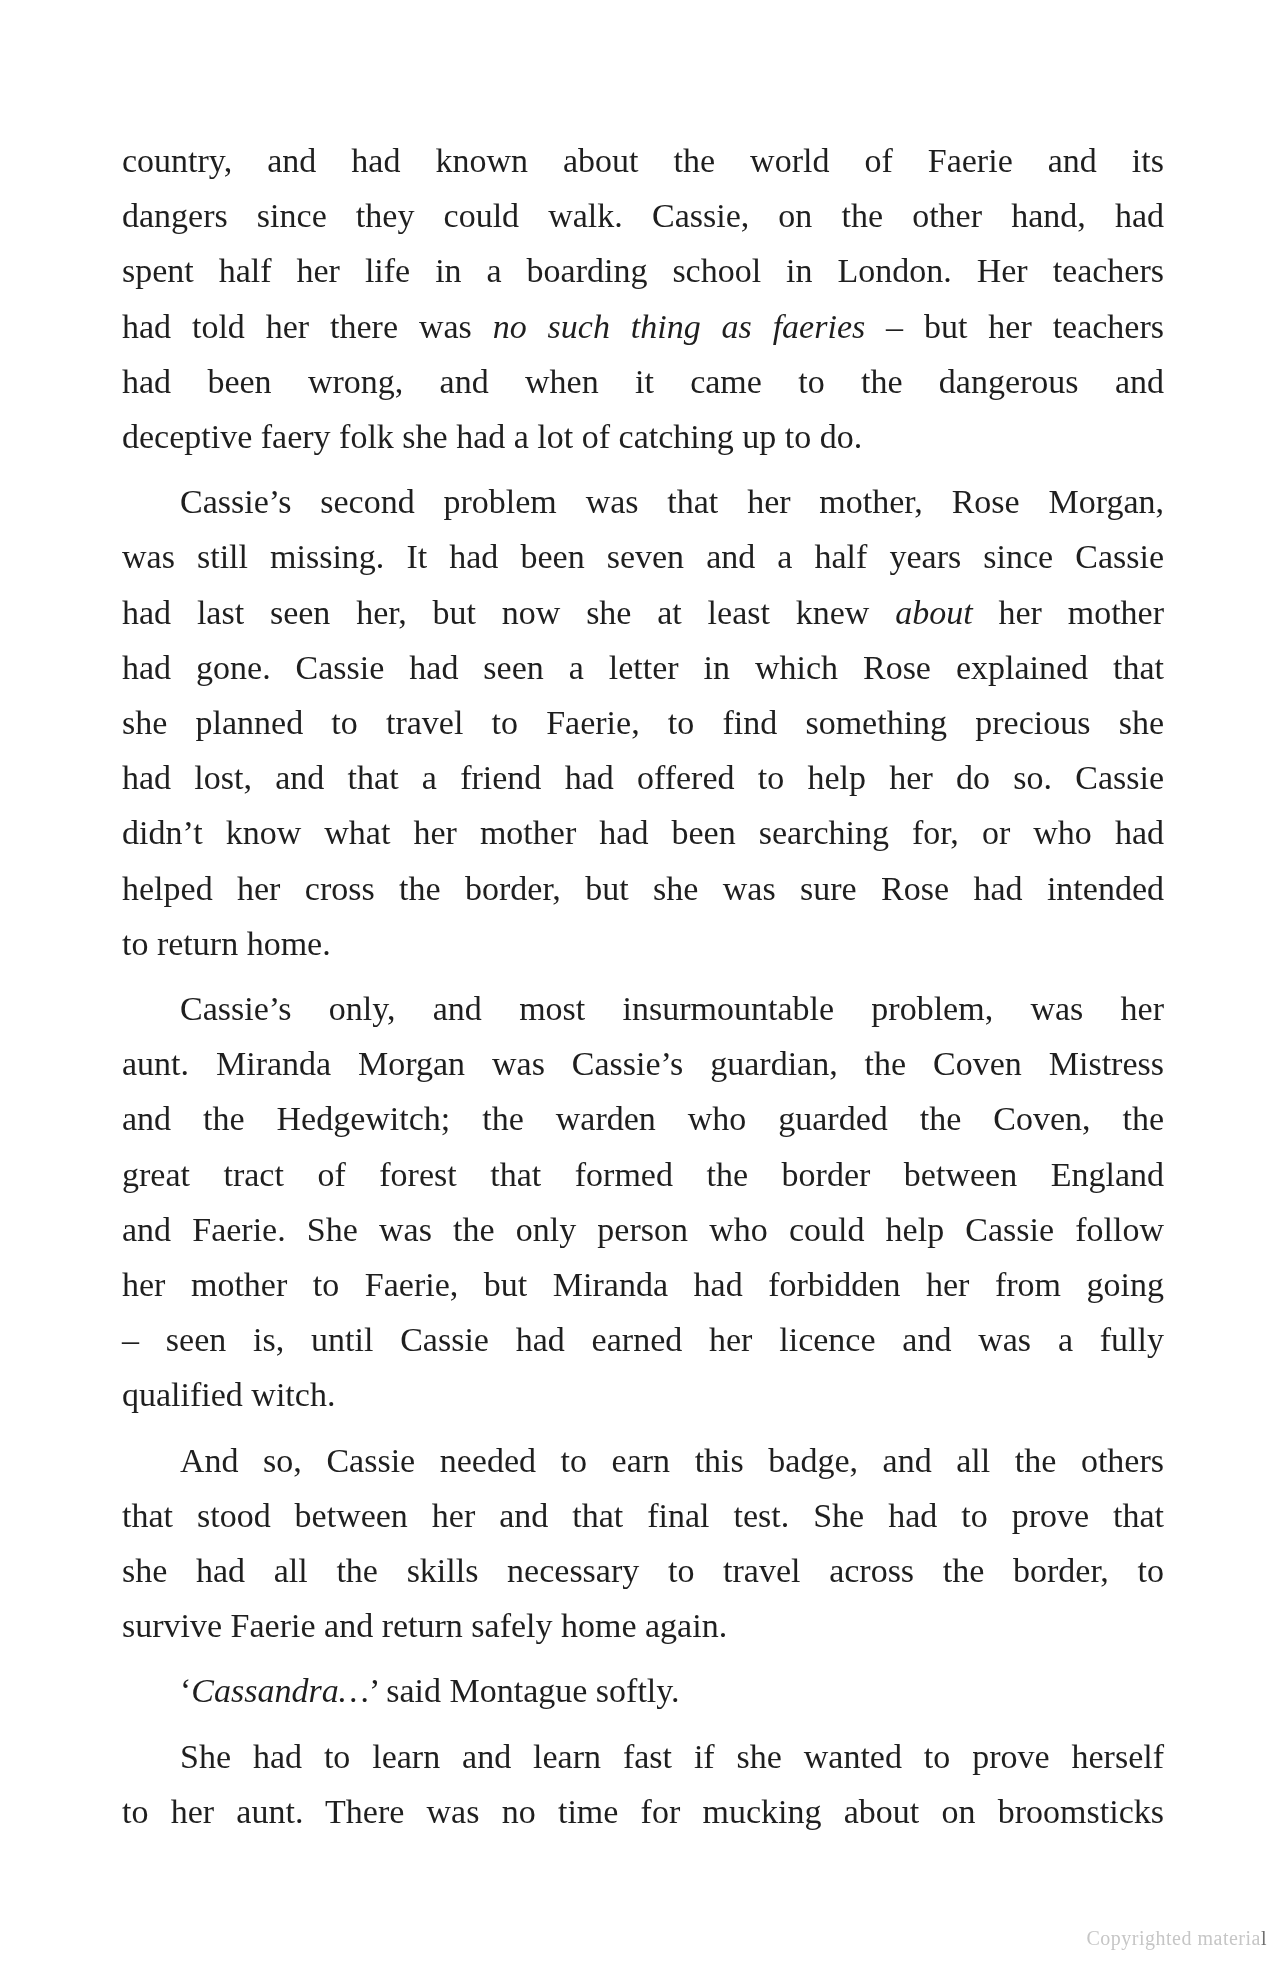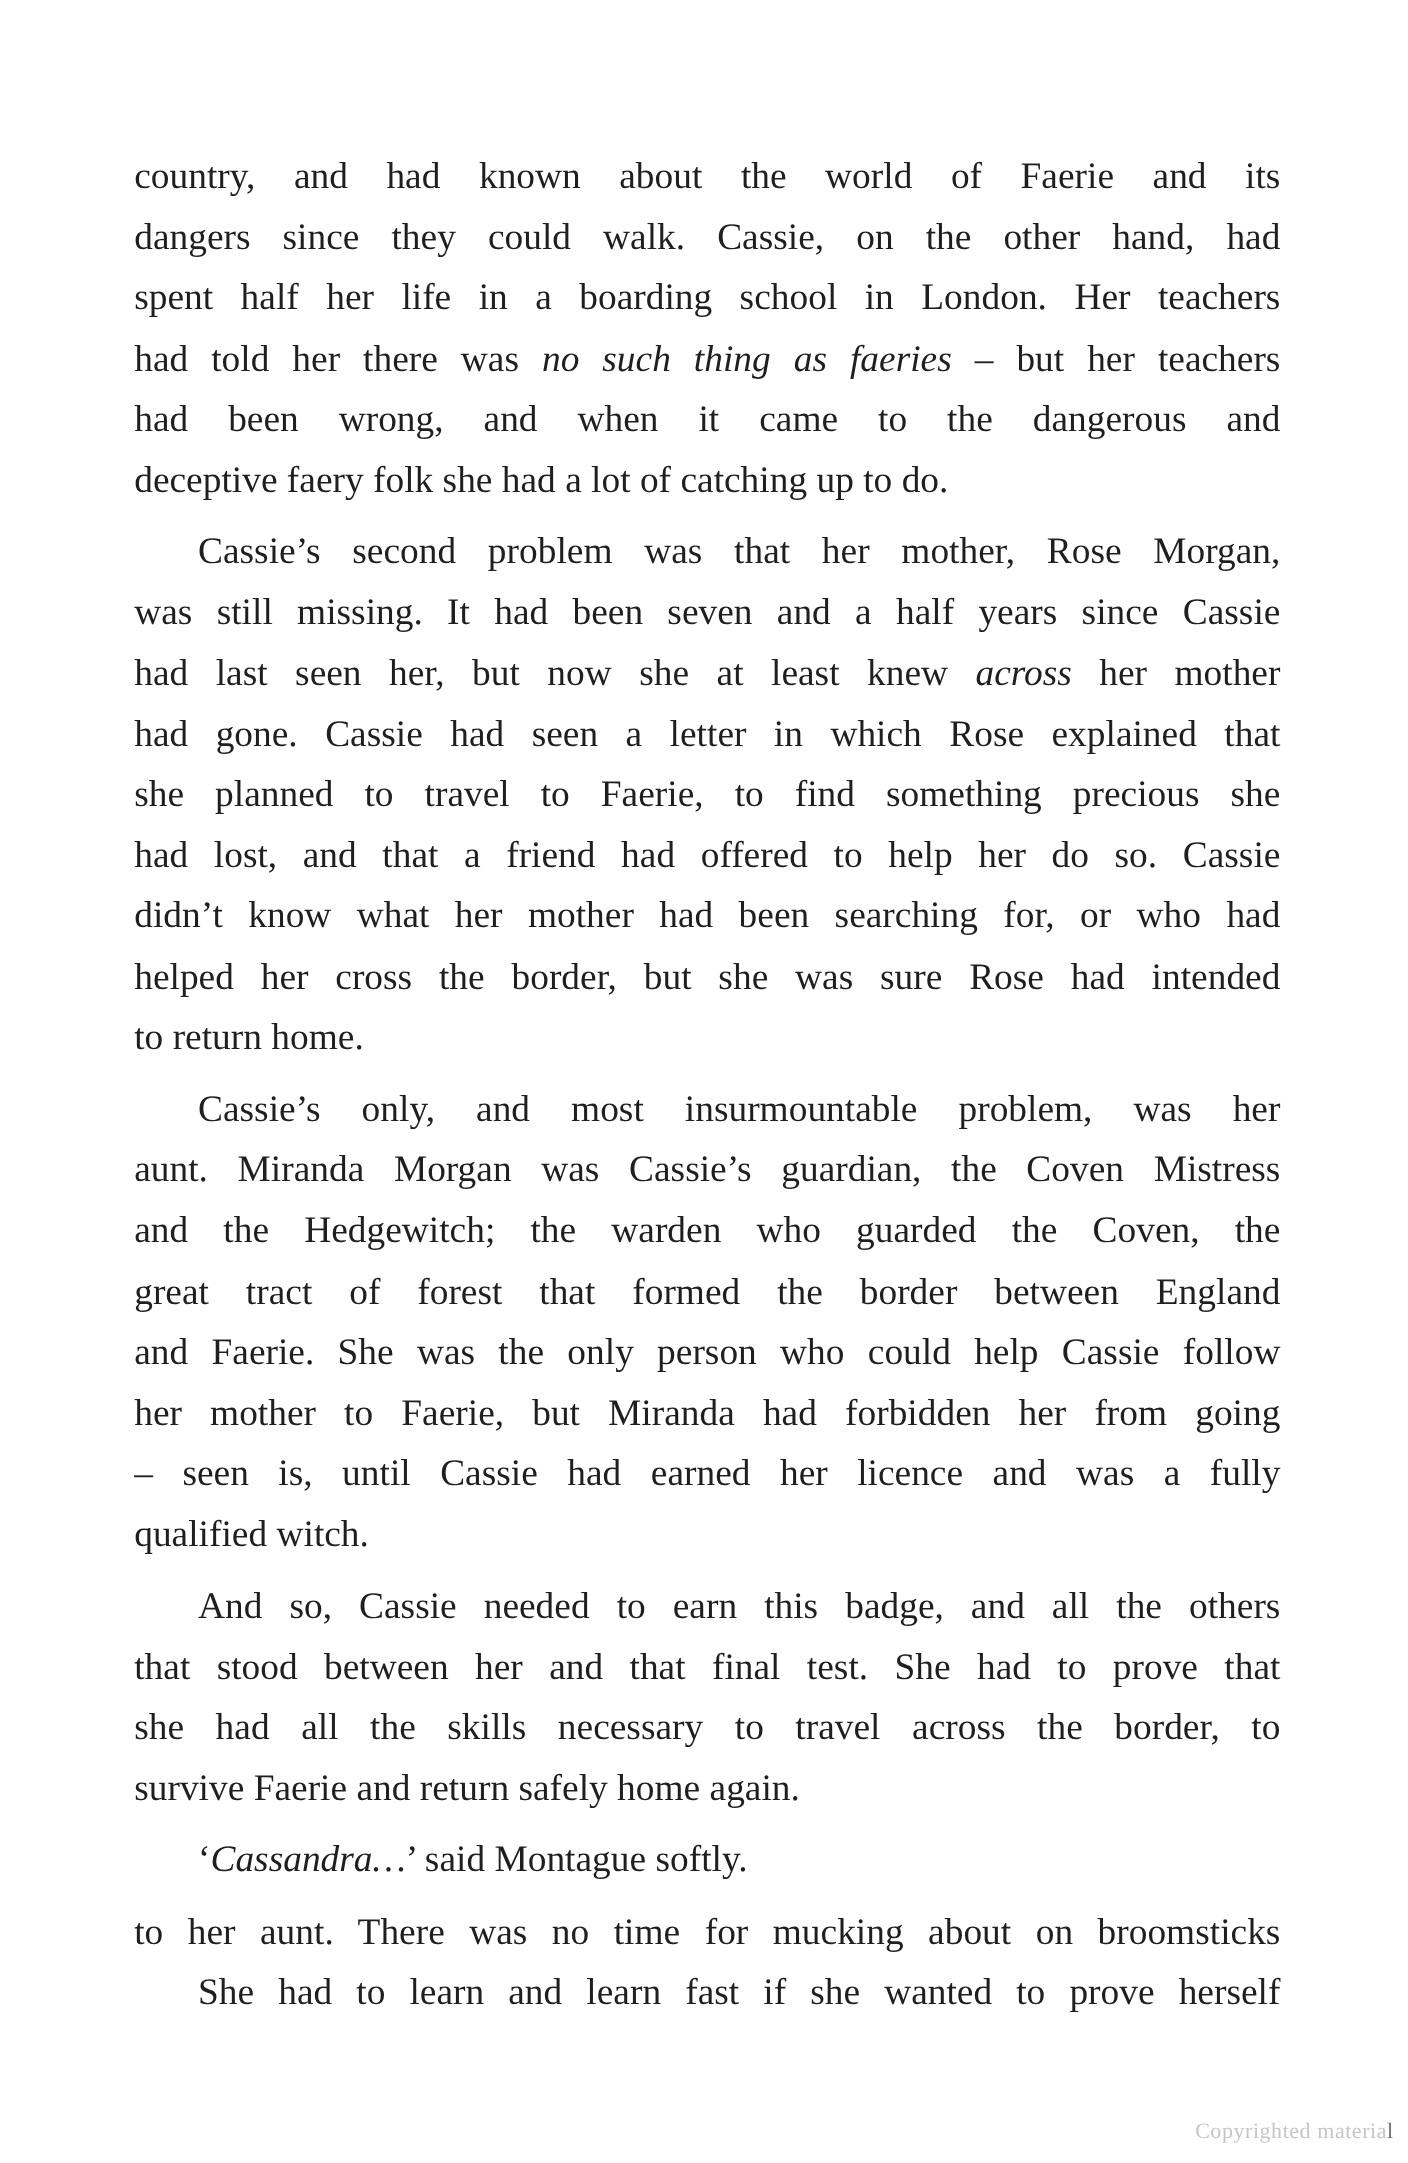--- a/index.html
+++ b/index.html
@@ -67,21 +67,21 @@
         <div class="line j"><span class="rm">country, and had known about the world of Faerie and its</span></div>
         <div class="line j"><span class="rm">dangers since they could walk. Cassie, on the other hand, had</span></div>
         <div class="line j"><span class="rm">spent half her life in a boarding school in London. Her teachers</span></div>
         <div class="line j"><span class="rm">had told her there was </span><span class="it">no such thing as faeries</span><span class="rm"> – but her teachers</span></div>
         <div class="line j"><span class="rm">had been wrong, and when it came to the dangerous and</span></div>
         <div class="line nj"><span class="rm">deceptive faery folk she had a lot of catching up to do.</span></div>
       </div>
       <div class="para">
         <div class="line j ind"><span class="rm">Cassie’s second problem was that her mother, Rose Morgan,</span></div>
         <div class="line j"><span class="rm">was still missing. It had been seven and a half years since Cassie</span></div>
-        <div class="line j"><span class="rm">had last seen her, but now she at least knew </span><span class="it">across</span><span class="rm"> her mother</span></div>
+        <div class="line j"><span class="rm">had last seen her, but now she at least knew </span><span class="it">about</span><span class="rm"> her mother</span></div>
         <div class="line j"><span class="rm">had gone. Cassie had seen a letter in which Rose explained that</span></div>
         <div class="line j"><span class="rm">she planned to travel to Faerie, to find something precious she</span></div>
         <div class="line j"><span class="rm">had lost, and that a friend had offered to help her do so. Cassie</span></div>
         <div class="line j"><span class="rm">didn’t know what her mother had been searching for, or who had</span></div>
         <div class="line j"><span class="rm">helped her cross the border, but she was sure Rose had intended</span></div>
         <div class="line nj"><span class="rm">to return home.</span></div>
       </div>
       <div class="para">
         <div class="line j ind"><span class="rm">Cassie’s only, and most insurmountable problem, was her</span></div>
         <div class="line j"><span class="rm">aunt. Miranda Morgan was Cassie’s guardian, the Coven Mistress</span></div>
@@ -95,18 +95,18 @@
       <div class="para">
         <div class="line j ind"><span class="rm">And so, Cassie needed to earn this badge, and all the others</span></div>
         <div class="line j"><span class="rm">that stood between her and that final test. She had to prove that</span></div>
         <div class="line j"><span class="rm">she had all the skills necessary to travel across the border, to</span></div>
         <div class="line nj"><span class="rm">survive Faerie and return safely home again.</span></div>
       </div>
       <div class="para">
         <div class="line nj ind"><span class="rm">‘</span><span class="it">Cassandra…</span><span class="rm">’ said Montague softly.</span></div>
       </div>
       <div class="para">
+        <div class="line j ind"><span class="rm">She had to learn and learn fast if she wanted to prove herself</span></div>
         <div class="line j"><span class="rm">to her aunt. There was no time for mucking about on broomsticks</span></div>
-        <div class="line j ind"><span class="rm">She had to learn and learn fast if she wanted to prove herself</span></div>
       </div>
     </div>
   <div class="watermark"><span>Copyrighted materia</span><span class="end">l</span></div>
 </main>
 
 </body></html>

